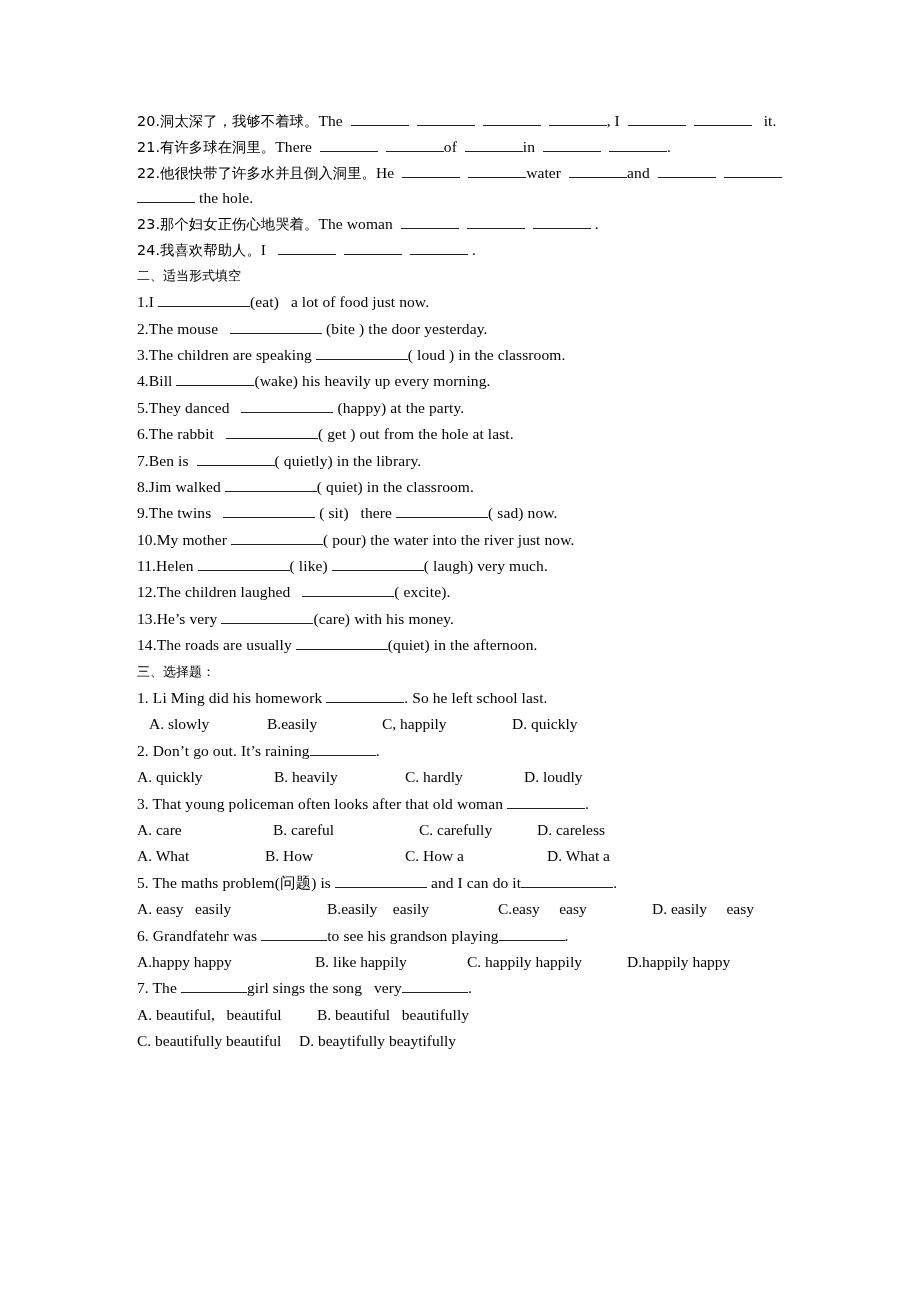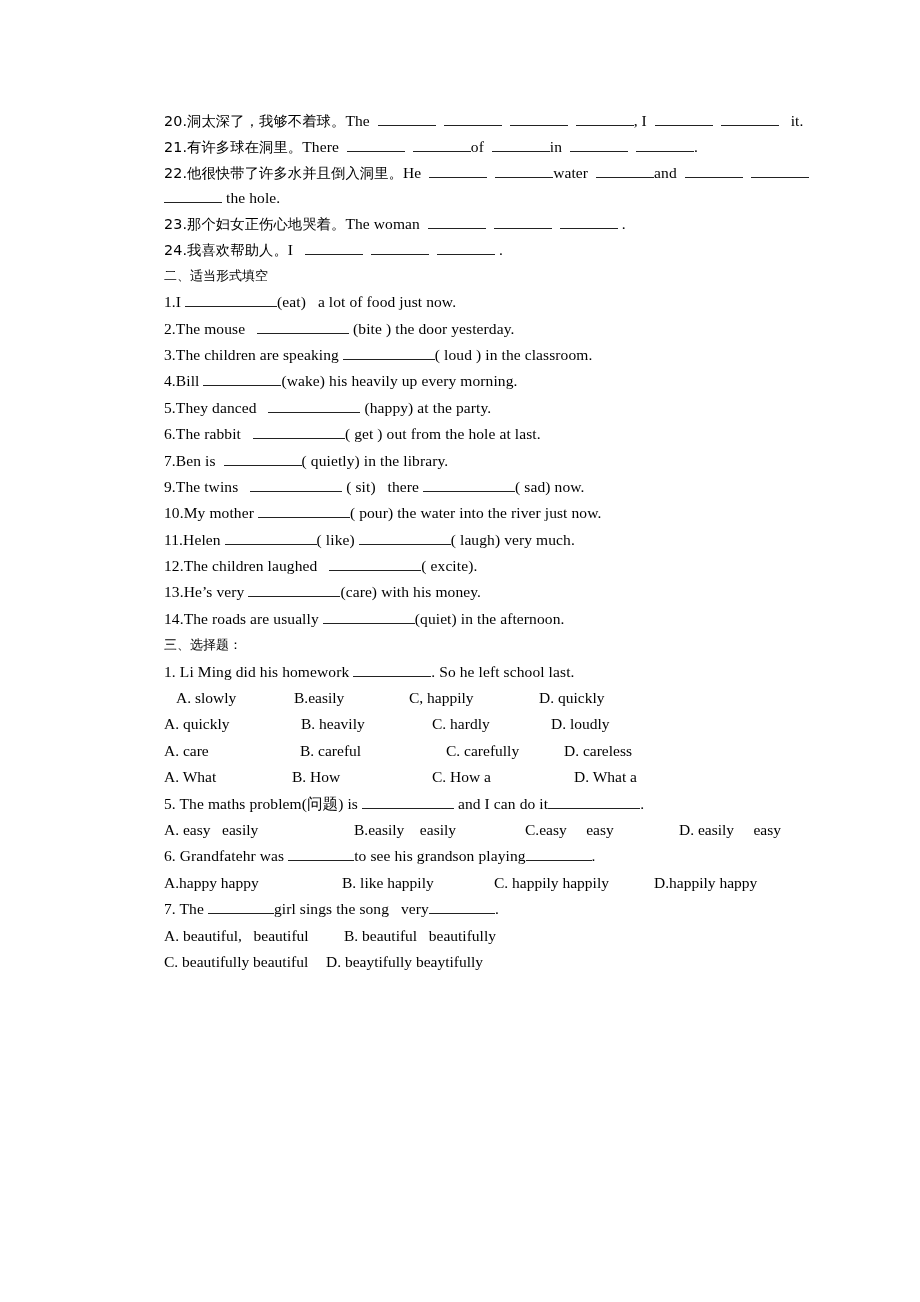--- a/index.html
+++ b/index.html
@@ -11,21 +11,20 @@
   body {
     font-family: "Liberation Serif", "DejaVu Serif", serif;
     color: #000000;
   }
   .page {
     position: relative;
     width: 893px;
     height: 1302px;
     background: #ffffff;
     overflow: hidden;
-    margin-left: 27px;
   }
   .content {
     position: absolute;
     left: 137px;
     top: 108px;
     width: 760px;
   }
   
   .line {
     white-space: pre;
@@ -103,20 +102,21 @@
     <div class="line"><span>3.</span><span>The children are speaking</span> <span class="bl bl-xxl"></span><span>( loud )</span> <span>in the classroom.</span></div>
 
     <div class="line"><span>4.</span><span>Bill</span> <span class="bl bl-xl"></span><span>(wake)</span> <span>his heavily up every morning.</span></div>
 
     <div class="line"><span>5.</span><span>They danced</span>   <span class="bl bl-xxl"></span> <span>(happy)</span> <span>at the party.</span></div>
 
     <div class="line"><span>6.</span><span>The rabbit</span>   <span class="bl bl-xxl"></span><span>( get )</span> <span>out from the hole at last.</span></div>
 
     <div class="line"><span>7.</span><span>Ben is</span>  <span class="bl bl-xl"></span><span>( quietly)</span> <span>in the library.</span></div>
 
+    <div class="line"><span>8.</span><span>Jim walked</span> <span class="bl bl-xxl"></span><span>( quiet)</span> <span>in the classroom.</span></div>
 
     <div class="line"><span>9.</span><span>The twins</span>   <span class="bl bl-xxl"></span> <span>( sit)</span>   <span>there</span> <span class="bl bl-xxl"></span><span>( sad)</span> <span>now.</span></div>
 
     <div class="line"><span>10.</span><span>My mother</span> <span class="bl bl-xxl"></span><span>( pour)</span> <span>the water into the river just now.</span></div>
 
     <div class="line"><span>11.</span><span>Helen</span> <span class="bl bl-xxl"></span><span>( like)</span> <span class="bl bl-xxl"></span><span>( laugh)</span> <span>very much.</span></div>
 
     <div class="line"><span>12.</span><span>The children laughed</span>   <span class="bl bl-xxl"></span><span>( excite).</span></div>
 
     <div class="line"><span>13.</span><span>He’s very</span> <span class="bl bl-xxl"></span><span>(care)</span> <span>with his money.</span></div>
@@ -126,27 +126,29 @@
     <div class="sec-head">三、选择题：</div>
 
     <div class="line"><span>1.</span> <span>Li Ming did his homework</span> <span class="bl bl-xl"></span><span>. So he left school last.</span></div>
     <div class="opts">
       <span style="left:12px">A. slowly</span>
       <span style="left:130px">B.easily</span>
       <span style="left:245px">C, happily</span>
       <span style="left:375px">D. quickly</span>
     </div>
 
+    <div class="line"><span>2.</span> <span>Don’t go out. It’s raining</span><span class="bl bl-l"></span><span>.</span></div>
     <div class="opts">
       <span style="left:0px">A. quickly</span>
       <span style="left:137px">B. heavily</span>
       <span style="left:268px">C. hardly</span>
       <span style="left:387px">D. loudly</span>
     </div>
 
+    <div class="line"><span>3.</span> <span>That young policeman often looks after that old woman</span> <span class="bl bl-xl"></span><span>.</span></div>
     <div class="opts">
       <span style="left:0px">A. care</span>
       <span style="left:136px">B. careful</span>
       <span style="left:282px">C. carefully</span>
       <span style="left:400px">D. careless</span>
     </div>
 
     <div class="opts">
       <span style="left:0px">A. What</span>
       <span style="left:128px">B. How</span>

